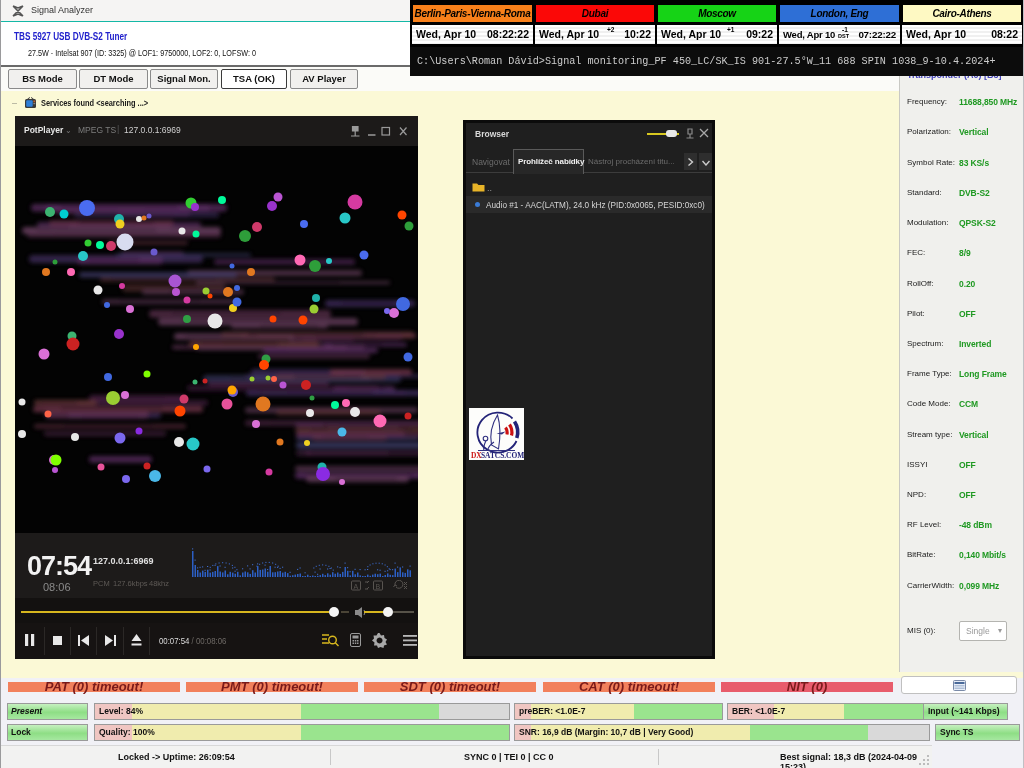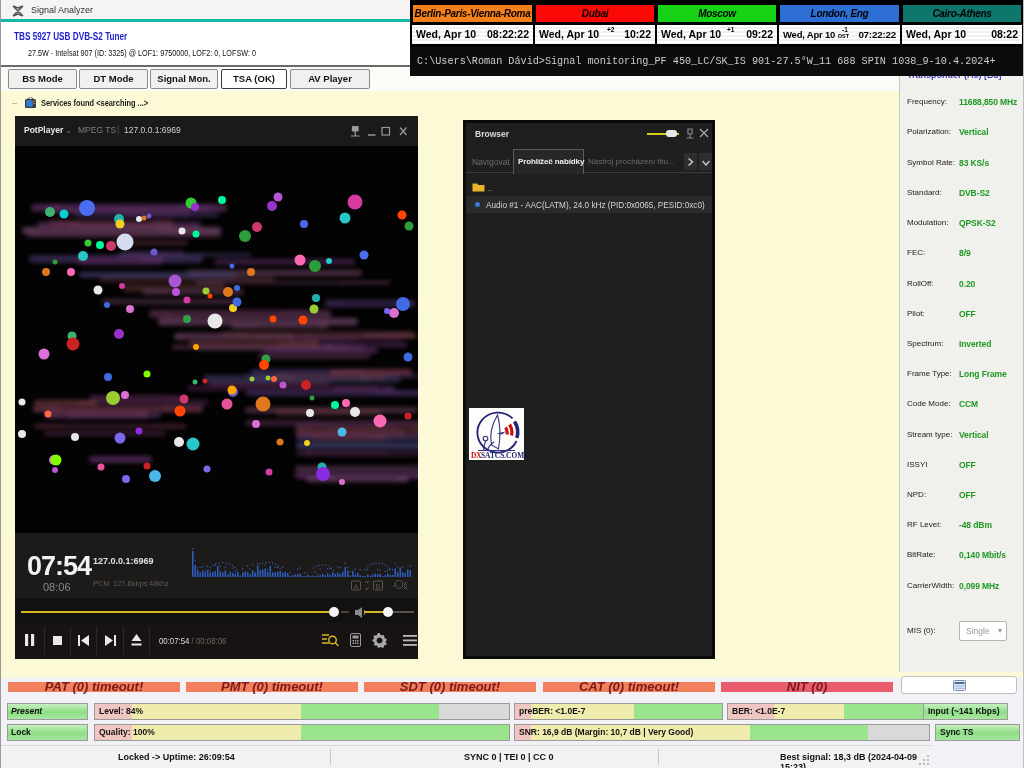--- a/index.html
+++ b/index.html
@@ -1,18 +1,18 @@
 <!DOCTYPE html>
 <html><head><meta charset="utf-8">
 <style>
 *{margin:0;padding:0;box-sizing:border-box;}
 html,body{width:1024px;height:768px;overflow:hidden;}
 body{font-family:"Liberation Sans",sans-serif;position:relative;background:#fbf9d6;}
 .abs{position:absolute;}
-#titlebar{left:0;top:0;width:410px;height:22px;background:#f5f4f3;border-bottom:3px solid #14b8a6;z-index:2;}
+#titlebar{left:0;top:0;width:410px;height:22px;background:#f5f4f3;border-bottom:1px solid #14b8a6;z-index:2;}
 #titlebar .txt{position:absolute;left:31px;top:5px;font-size:9px;color:#333;}
 #whiteband{left:0;top:22px;width:1024px;height:43px;background:#ffffff;z-index:1;}
 #tuner1{position:absolute;left:14px;top:9px;font-size:10px;font-weight:bold;color:#2222cc;display:inline-block;transform:scaleX(0.82);transform-origin:0 0;white-space:nowrap;}
 #tuner2{position:absolute;left:28px;top:25px;font-size:9.5px;color:#111;display:inline-block;transform:scaleX(0.76);transform-origin:0 0;white-space:nowrap;}
 #sepline{left:0;top:65px;width:1024px;height:2px;background:#6a6a6a;z-index:1;}
 #tabstrip{left:0;top:67px;width:1024px;height:24px;background:#fbfbf8;z-index:1;}
 .tabbtn{position:absolute;top:2px;height:20px;background:#f1f0ee;border:1px solid #8a8a8a;border-radius:2px;font-size:9.5px;font-weight:bold;color:#111;text-align:center;line-height:18px;}
 .tabbtn.active{background:#ffffff;border:1px solid #3a3a3a;box-shadow:0 0 0 1px #fff inset;}
 #yellow{left:0;top:91px;width:1024px;height:587px;background:#fbf9d6;z-index:0;}
 #bottompanel{left:0;top:678px;width:1024px;height:90px;background:#f1f1f6;z-index:1;}
@@ -60,41 +60,41 @@
 <div id="whiteband" class="abs">
     <span id="tuner1">TBS 5927 USB DVB-S2 Tuner</span>
     <span id="tuner2">27.5W - Intelsat 907 (ID: 3325) @ LOF1: 9750000, LOF2: 0, LOFSW: 0</span>
   </div>
 <div id="sepline" class="abs"></div>
 <div id="tabstrip" class="abs">
 <div class="tabbtn" style="left:8px;width:69px;">BS Mode</div>
 <div class="tabbtn" style="left:79px;width:69px;">DT Mode</div>
 <div class="tabbtn" style="left:150px;width:68px;">Signal Mon.</div>
 <div class="tabbtn active" style="left:221px;width:66px;">TSA (OK)</div>
-<div class="tabbtn" style="left:290px;width:80px;">AV Player</div>
+<div class="tabbtn" style="left:290px;width:68px;">AV Player</div>
 </div>
 <div id="yellow" class="abs"></div>
 <div id="services" class="abs" style="left:0;top:96px;width:400px;height:14px;">
     <span style="position:absolute;left:12px;top:2px;color:#9a9a8a;font-size:9px;">–</span>
     <svg style="position:absolute;left:24px;top:1px" width="13" height="12" viewBox="0 0 13 12">
       <path d="M3.5 2 L6 0.5 M9.5 2 L7 0.5" stroke="#444" stroke-width="1"></path>
       <rect x="1" y="2" width="11" height="9" rx="1.5" fill="#3a3a3a"></rect>
       <rect x="2.2" y="3.2" width="6.5" height="6.6" rx="1" fill="#2e7fd8"></rect>
       <rect x="9.4" y="3.5" width="1.8" height="1.8" fill="#c06030"></rect>
       <rect x="9.4" y="6" width="1.8" height="1.2" fill="#888"></rect>
     </svg>
     <span style="position:absolute;left:41px;top:1px;font-size:9.5px;font-weight:bold;color:#1a1a1a;display:inline-block;transform:scaleX(0.78);transform-origin:0 0;white-space:nowrap;">Services found &lt;searching ...&gt;</span>
   </div>
 <div id="bottompanel" class="abs"></div>
 <div id="clocks" class="abs">
 <div class="ch" style="left:2px;width:121px;background:#f8801a;">Berlin-Paris-Vienna-Roma</div>
 <div class="ch" style="left:125px;width:120px;background:#fb0807;">Dubai</div>
 <div class="ch" style="left:247px;width:120px;background:#16d316;">Moscow</div>
 <div class="ch" style="left:369px;width:121px;background:#2e6fd6;">London, Eng</div>
-<div class="ch" style="left:492px;width:120px;background:#0f766e;">Cairo-Athens</div>
+<div class="ch" style="left:492px;width:120px;background:#fef9c3;">Cairo-Athens</div>
 <div class="cd" style="left:2px;width:121px;">
       <span class="dt">Wed, Apr 10</span>
       <span class="tm">08:22:22</span>
     </div>
 <div class="cd" style="left:125px;width:120px;">
       <span class="dt">Wed, Apr 10</span>
       <span class="sup" style="left:72px;">+2</span>
       <span class="tm">10:22</span>
     </div>
 <div class="cd" style="left:247px;width:120px;">

